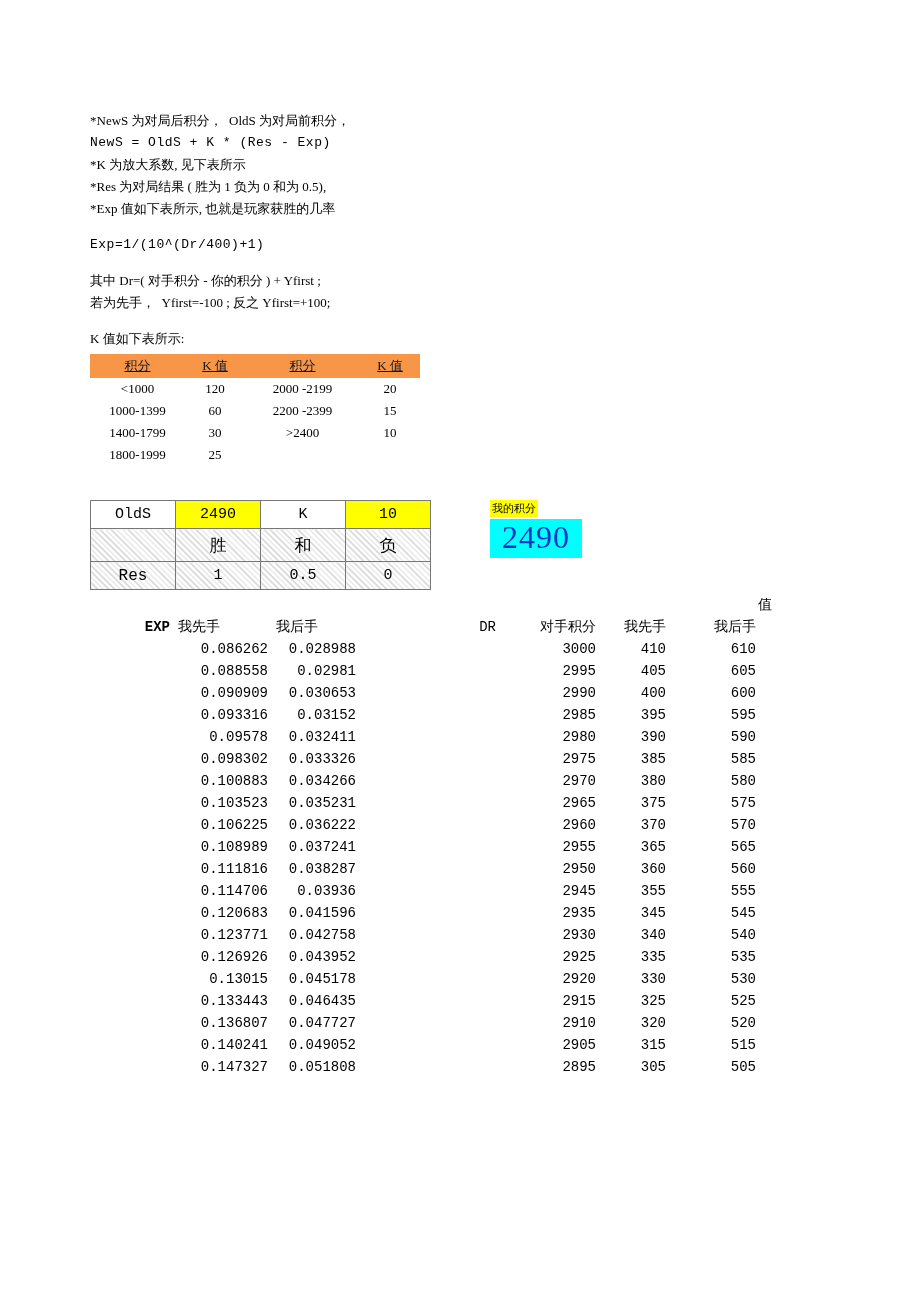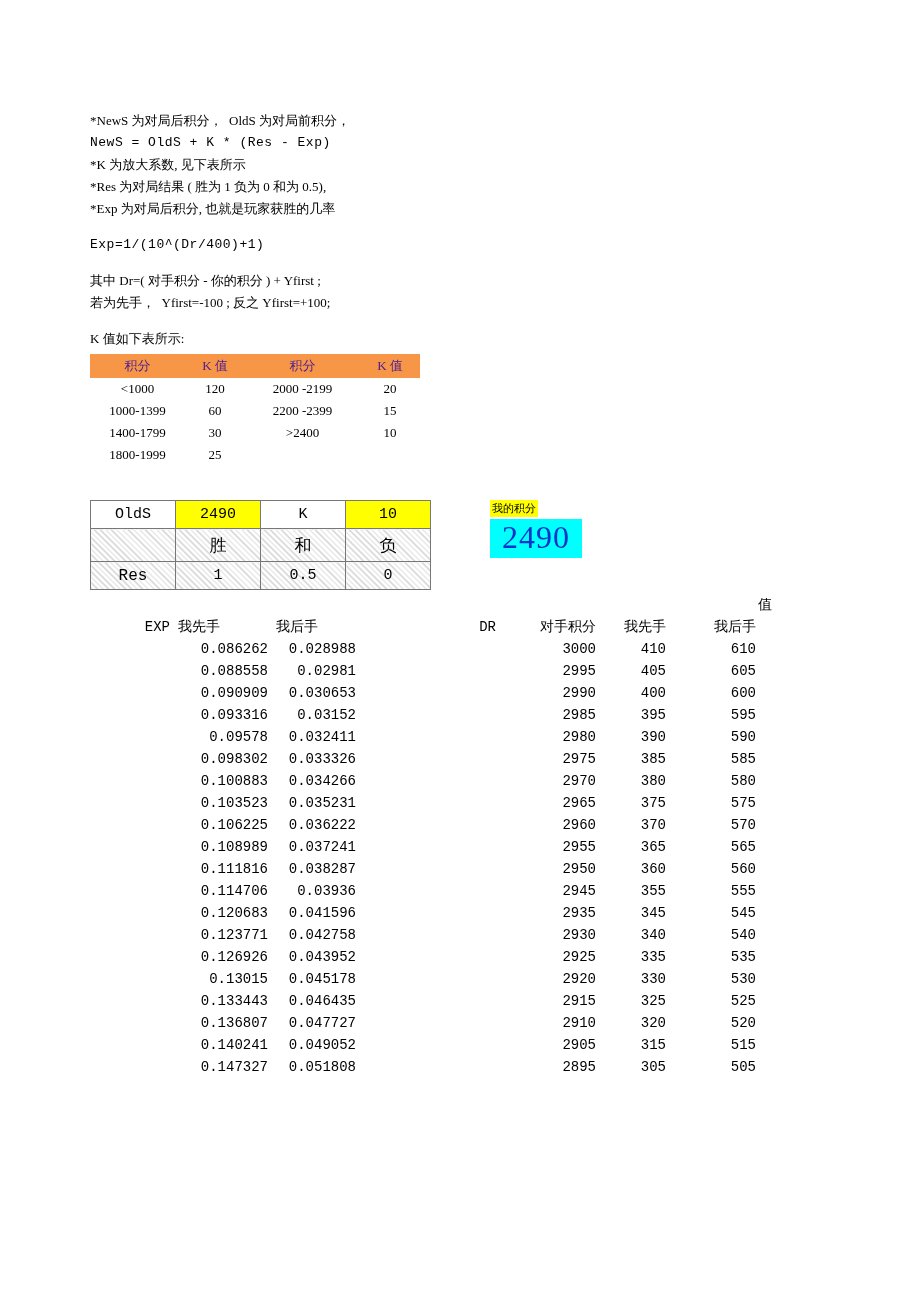--- a/index.html
+++ b/index.html
@@ -17,21 +17,21 @@
   .mono { font-family: "Courier New", monospace; letter-spacing: 0.5px; }
   .line { line-height: 22px; white-space: pre; }
   .spacer { height: 14px; }
 
   .ktable { border-collapse: collapse; margin-top: 4px; }
   .ktable td, .ktable th {
     padding: 3px 0;
     text-align: center;
     font-weight: normal;
   }
-  .ktable th { background: #F79646; color:#4c1d95; }
+  .ktable th { background: #F79646; color:#0f172a;text-decoration:underline; }
   .ktable .c0 { width: 95px; }
   .ktable .c1 { width: 60px; }
   .ktable .c2 { width: 115px; }
   .ktable .c3 { width: 60px; }
 
   .olds-table { border-collapse: collapse; margin-top: 34px; }
   .olds-table td {
     border: 1px solid #777;
     width: 82px;
     height: 25px;
@@ -53,40 +53,40 @@
   .data-table { border-collapse: collapse; }
   .data-table td {
     padding: 0;
     height: 22px;
     font-family: "Courier New", "SimSun", monospace;
     font-size: 14px;
     text-align: right;
     vertical-align: middle;
   }
   .hdr { font-family:"SimSun"; text-align:center; }
-  .col-exp { width: 80px; text-align:center;}
+  .col-exp { width: 80px; text-align:center;font-weight:bold;}
   .col-f   { width: 90px; }
   .col-s   { width: 80px; }
   .col-gap { width: 80px; }
   .col-dr  { width: 60px; text-align:center;}
   .col-op  { width: 100px; }
   .col-df  { width: 70px; }
   .col-dh  { width: 90px; }
   .val-top { height:20px; text-align:center; font-family:"SimSun"; font-size:14px;}
 </style>
 </head>
 <body>
 
 <div class="page">
 
   <div class="line">*NewS 为对局后积分，  OldS 为对局前积分，</div>
   <div class="line mono">NewS = OldS + K * (Res - Exp)</div>
   <div class="line">*K 为放大系数, 见下表所示</div>
   <div class="line">*Res 为对局结果 ( 胜为 1 负为 0 和为 0.5),</div>
-  <div class="line">*Exp 为对局后积分, 也就是玩家获胜的几率</div>
+  <div class="line">*Exp 值如下表所示, 也就是玩家获胜的几率</div>
   <div class="spacer"></div>
   <div class="line mono">Exp=1/(10^(Dr/400)+1)</div>
   <div class="spacer"></div>
   <div class="line">其中 Dr=( 对手积分 - 你的积分 ) + Yfirst ;</div>
   <div class="line">若为先手，  Yfirst=-100 ; 反之 Yfirst=+100;</div>
   <div class="spacer"></div>
   <div class="line">K 值如下表所示:</div>
 
   <table class="ktable">
     <tbody>

